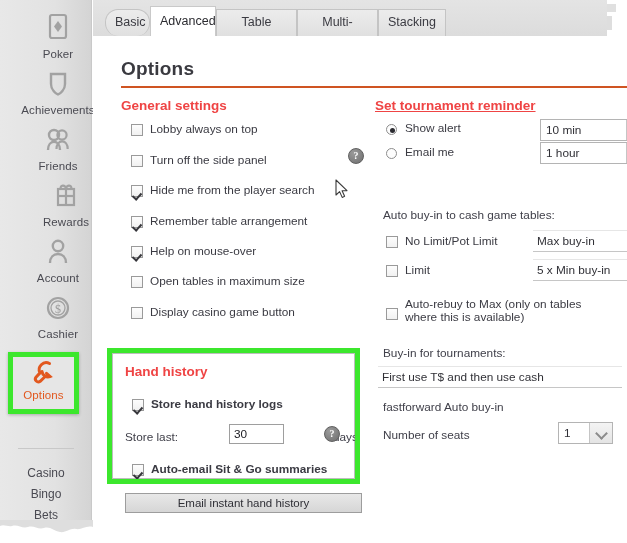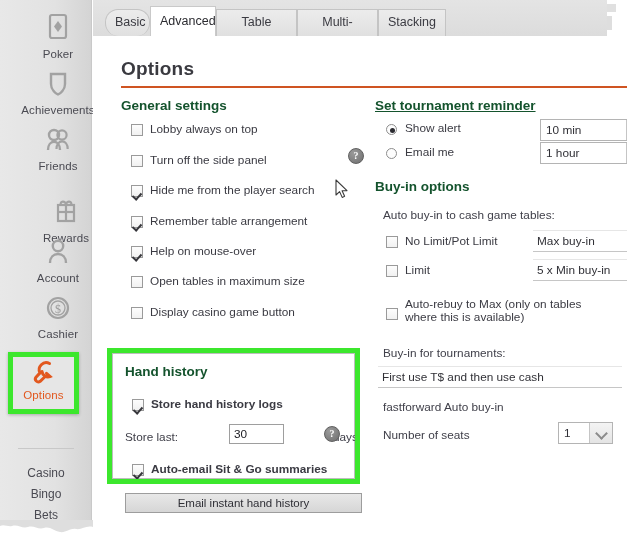--- a/index.html
+++ b/index.html
@@ -114,21 +114,21 @@
     font-size:19px; font-weight:bold; color:#3a3a40;
     letter-spacing:.2px;
   }
   #title-rule{
     position:absolute; left:28px; top:50px; width:506px; height:2px;
     background:#cf5422;
   }
 
   .section-head{
     position:absolute;
-    font-size:13.5px; font-weight:bold; color:#14532d;
+    font-size:13.5px; font-weight:bold; color:#ef4444;
   }
   .sub-head{
     position:absolute;
     font-size:11.8px; color:#40404a;
   }
   .plain-text{
     position:absolute;
     font-size:11.8px; color:#40404a;
   }
 
@@ -291,21 +291,21 @@
       <svg width="34" height="34" viewBox="0 0 34 34">
         <circle cx="21" cy="11" r="4.6" fill="none" stroke="#a2a2a2" stroke-width="2.2"></circle>
         <path d="M15.5 25 c0 -5 2.6 -7.6 5.6 -7.6 c3 0 5.6 2.6 5.6 7.6" fill="none" stroke="#a2a2a2" stroke-width="2.2"></path>
         <circle cx="13" cy="11" r="5" fill="none" stroke="#a2a2a2" stroke-width="2.4"></circle>
         <path d="M7 26 c0 -5.4 2.8 -8.2 6 -8.2 c3.2 0 6 2.8 6 8.2" fill="none" stroke="#a2a2a2" stroke-width="2.4"></path>
       </svg>
     </span>
     <span class="nav-label">Friends</span>
   </div>
 
-  <div class="nav-item" style="top:196px;padding-left:16px;">
+  <div class="nav-item" style="top:180px;padding-left:16px;">
     <span class="nav-icon">
       <svg width="34" height="34" viewBox="0 0 34 34">
         <rect x="9" y="9" width="16" height="16" fill="none" stroke="#a2a2a2" stroke-width="2.2"></rect>
         <line x1="17" y1="9" x2="17" y2="25" stroke="#a2a2a2" stroke-width="2.2"></line>
         <line x1="9" y1="16" x2="25" y2="16" stroke="#a2a2a2" stroke-width="2.2"></line>
         <path d="M12 9 c-2 -4 5 -5 5 0" fill="none" stroke="#a2a2a2" stroke-width="2.2"></path>
         <path d="M22 9 c2 -4 -5 -5 -5 0" fill="none" stroke="#a2a2a2" stroke-width="2.2"></path>
       </svg>
     </span>
     <span class="nav-label">Rewards</span>
@@ -446,21 +446,20 @@
 
   <div class="rd-row" style="left:293px; top:112px;">
     <span class="rbox"></span>
     <span class="rd-label">Email me</span>
   </div>
   <div class="ddown" style="left:447px; top:106px; width:110px;">
     <span>1 hour</span>
     <span class="arrowbox"></span>
   </div>
 
-  <div class="section-head" style="left:282px; top:143px;">Buy-in options</div>
 
   <div class="sub-head" style="left:290px; top:172px;">Auto buy-in to cash game tables:</div>
 
   <div class="cb-row" style="left:293px; top:200px;">
     <span class="cbox"></span>
     <span class="cb-label">No Limit/Pot Limit</span>
   </div>
   <div class="flatfield" style="left:440px; top:194px; width:118px;">Max buy-in</div>
 
   <div class="cb-row" style="left:293px; top:229px;">

